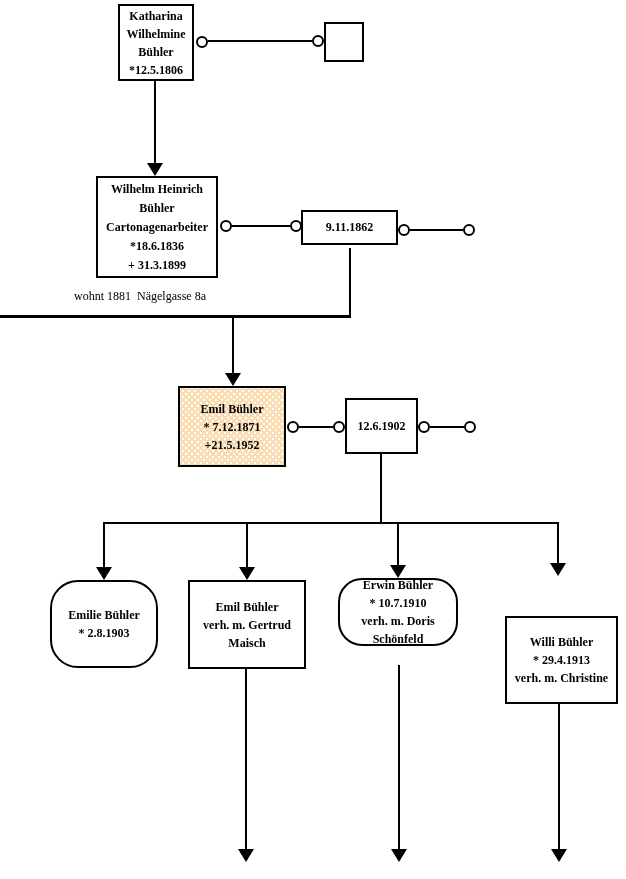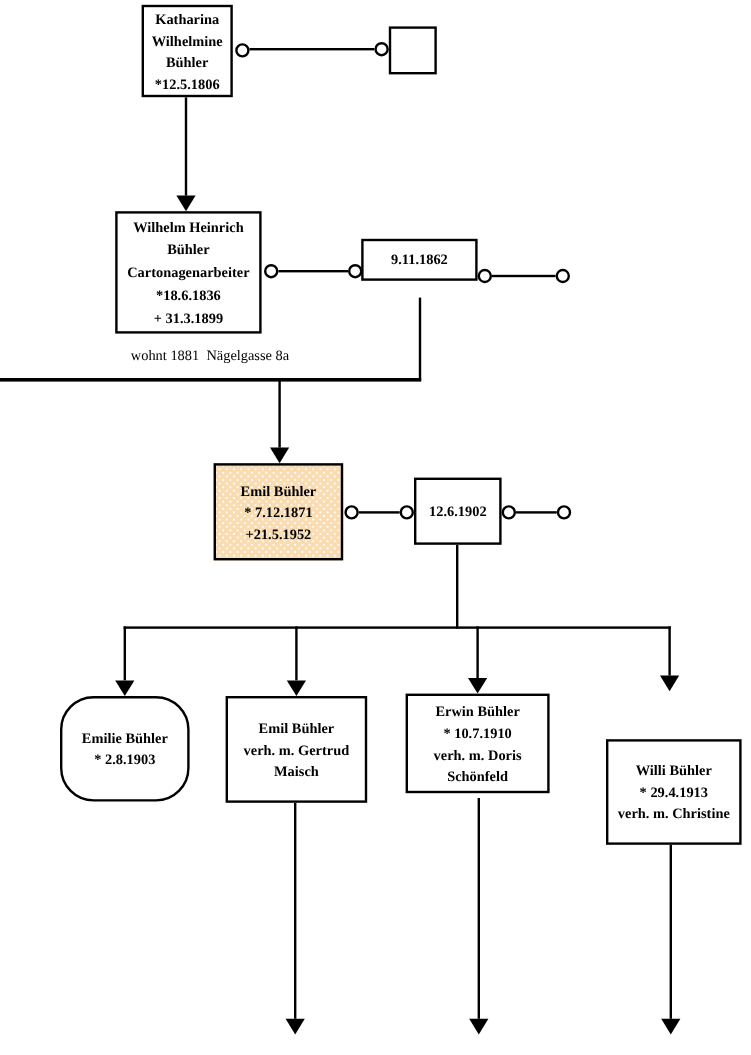--- a/index.html
+++ b/index.html
@@ -65,28 +65,28 @@
   <div class="pbox" style="left:96px;top:176px;width:122px;height:102px;line-height:19px;">
     <span>Wilhelm Heinrich</span>
     <span>Bühler</span>
     <span>Cartonagenarbeiter</span>
     <span>*18.6.1836</span>
     <span>+ 31.3.1899</span>
   </div>
   <div class="circle" style="left:220px;top:220px;"></div>
   <div class="hline" style="left:232px;top:225px;width:58px;"></div>
   <div class="circle" style="left:290px;top:220px;"></div>
-  <div class="mbox" style="left:301px;top:199px;width:97px;height:35px;">
+  <div class="mbox" style="left:301px;top:210px;width:97px;height:35px;">
     <span>9.11.1862</span>
   </div>
   <div class="circle" style="left:398px;top:224px;"></div>
   <div class="hline" style="left:410px;top:229px;width:53px;"></div>
   <div class="circle" style="left:463px;top:224px;"></div>
 
-  <div class="note" style="left:74px;top:289px;margin-left:35px;">wohnt 1881  Nägelgasse 8a</div>
+  <div class="note" style="left:74px;top:289px;">wohnt 1881  Nägelgasse 8a</div>
 
   <div class="vline" style="left:349px;top:248px;height:69px;"></div>
   <div class="hline" style="left:0px;top:315px;width:351px;height:3px;"></div>
   <div class="vline" style="left:232px;top:317px;height:56px;"></div>
   <div class="ahead" style="left:225px;top:373px;"></div>
 
   <div class="pbox highlight" style="left:178px;top:386px;width:108px;height:81px;">
     <span>Emil Bühler</span>
     <span>* 7.12.1871</span>
     <span>+21.5.1952</span>
@@ -114,21 +114,21 @@
 
   <div class="pbox" style="left:50px;top:580px;width:108px;height:88px;border-radius:28px;">
     <span>Emilie Bühler</span>
     <span>* 2.8.1903</span>
   </div>
   <div class="pbox" style="left:188px;top:580px;width:118px;height:89px;">
     <span>Emil Bühler</span>
     <span>verh. m. Gertrud</span>
     <span>Maisch</span>
   </div>
-  <div class="pbox" style="left:338px;top:578px;width:120px;height:83px;">
+  <div class="pbox" style="left:338px;top:578px;width:120px;height:68px;border-radius:24px;">
     <span>Erwin Bühler</span>
     <span>* 10.7.1910</span>
     <span>verh. m. Doris</span>
     <span>Schönfeld</span>
   </div>
   <div class="pbox" style="left:505px;top:576px;width:113px;height:88px;margin-top:40px;">
     <span>Willi Bühler</span>
     <span>* 29.4.1913</span>
     <span>verh. m. Christine</span>
   </div>

